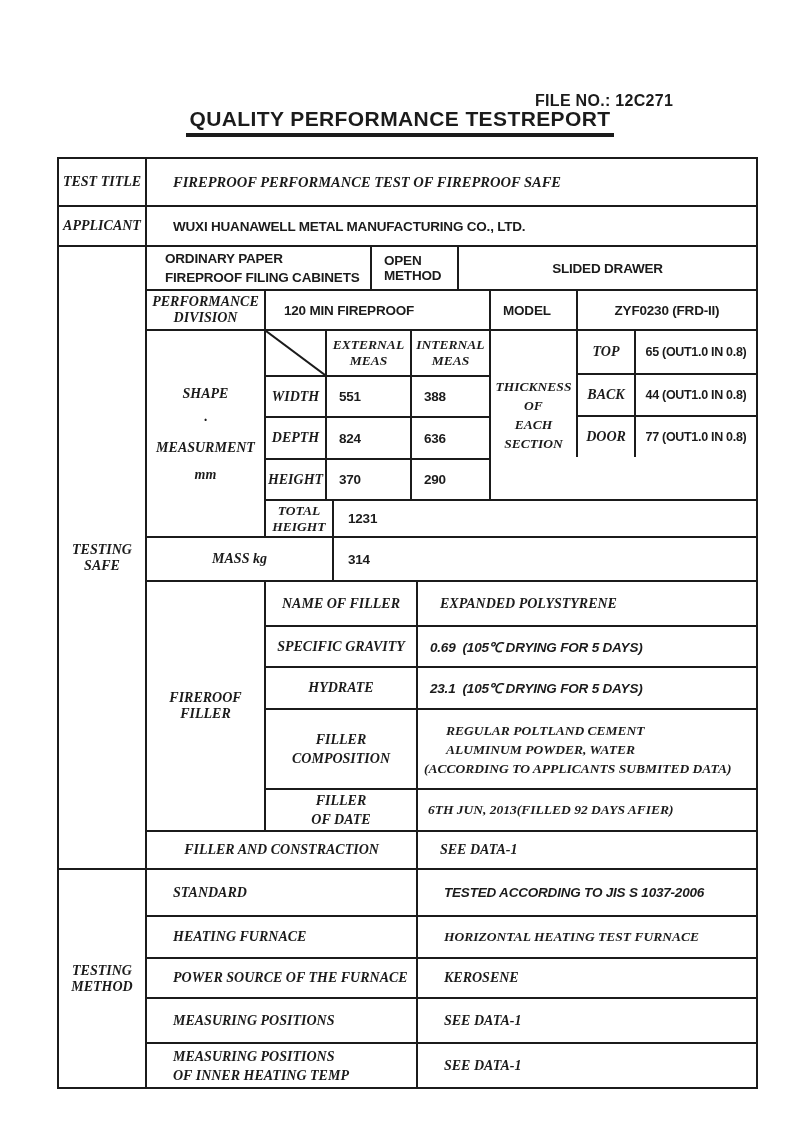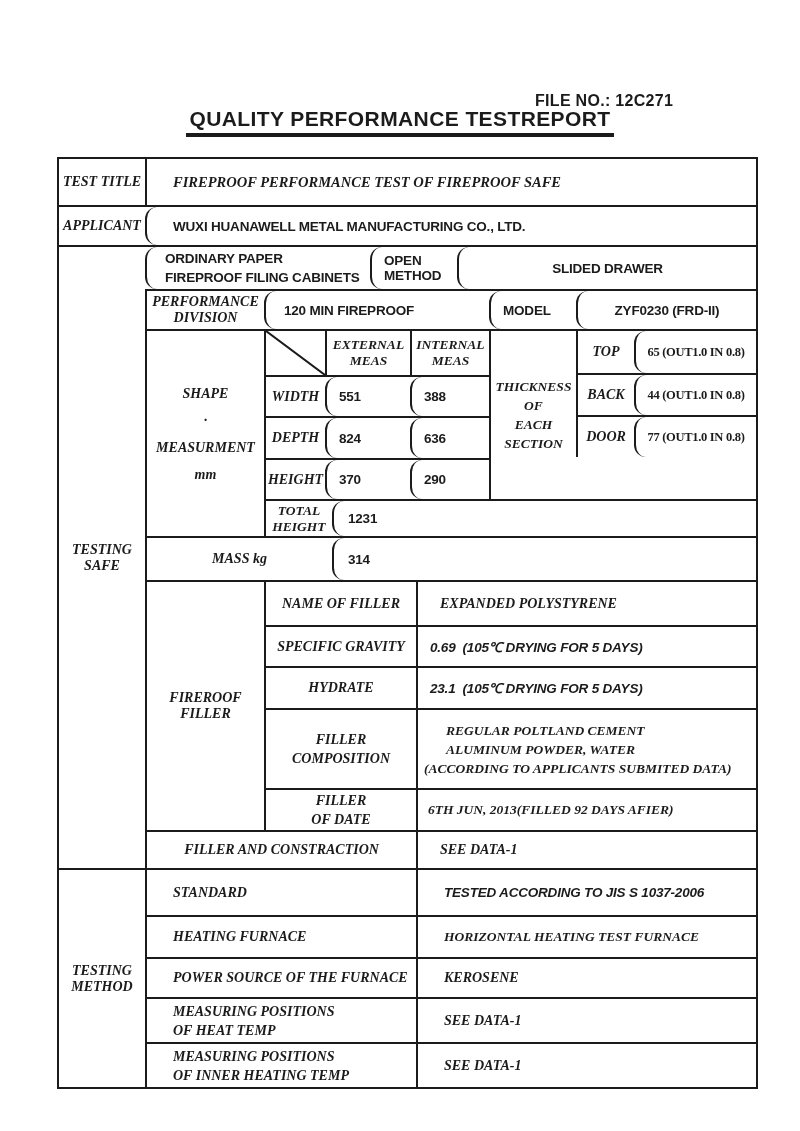--- a/index.html
+++ b/index.html
@@ -33,25 +33,25 @@
   .c {
     display:flex; align-items:center; box-sizing:border-box;
     flex:0 0 auto; overflow:hidden;
   }
   .grow { flex:1 1 auto; min-width:0; }
   .bl { border-left:2px solid var(--ink); }
   .bt { border-top:2px solid var(--ink); }
 
   
   .fsb  { font-family:"Liberation Serif", serif; font-weight:bold; font-style:italic; font-size:14px; }
-  .fss  { font-family:"Liberation Sans",  sans-serif; font-weight:bold; font-size:13.5px; letter-spacing:-0.2px;border-radius:12px; }
+  .fss  { font-family:"Liberation Sans",  sans-serif; font-weight:bold; font-size:13.5px; letter-spacing:-0.2px; }
   .fssi { font-family:"Liberation Sans",  sans-serif; font-weight:bold; font-style:italic; font-size:13.5px; letter-spacing:-0.2px; }
   .s145 { font-size:14.5px; }
   .s135 { font-size:13.5px; }
-  .s125 { font-size:12.5px; letter-spacing:-0.3px;font-family:Liberation Serif, serif; }
+  .s125 { font-size:12.5px; letter-spacing:-0.3px; }
 
   .center { justify-content:center; text-align:center; }
   .pl6  { padding-left:6px; }  .pl10 { padding-left:10px; }
   .pl12 { padding-left:12px; } .pl14 { padding-left:14px; }
   .pl18 { padding-left:18px; } .pl22 { padding-left:22px; }
   .pl26 { padding-left:26px; }
   .pre { white-space:pre-wrap; }
   .lines { width:100%; }
   .lh19 div { line-height:19px; }
   .lh27 div { line-height:27px; }
@@ -278,21 +278,20 @@
 
         <div class="row h40 bt">
           <div class="c w271 bl fsb pl26">POWER SOURCE OF THE FURNACE</div>
           <div class="c grow bl fsb pl26">KEROSENE</div>
         </div>
 
         <div class="row h45 bt">
           <div class="c w271 bl fsb pl26">
             <div class="lines lh19">
               <div>MEASURING POSITIONS</div>
-              <div>OF HEAT TEMP</div>
             </div>
           </div>
           <div class="c grow bl fsb pl26">SEE DATA-1</div>
         </div>
 
         <div class="row h45 bt">
           <div class="c w271 bl fsb pl26">
             <div class="lines lh19">
               <div>MEASURING POSITIONS</div>
               <div>OF INNER HEATING TEMP</div>

